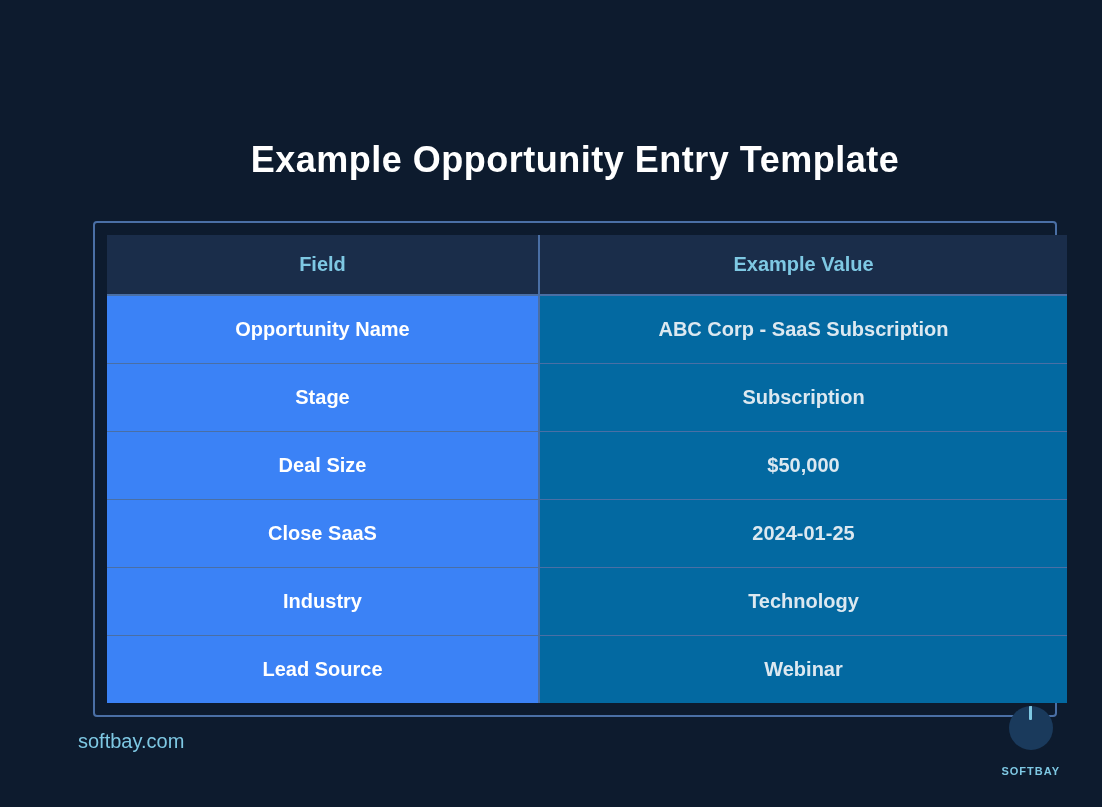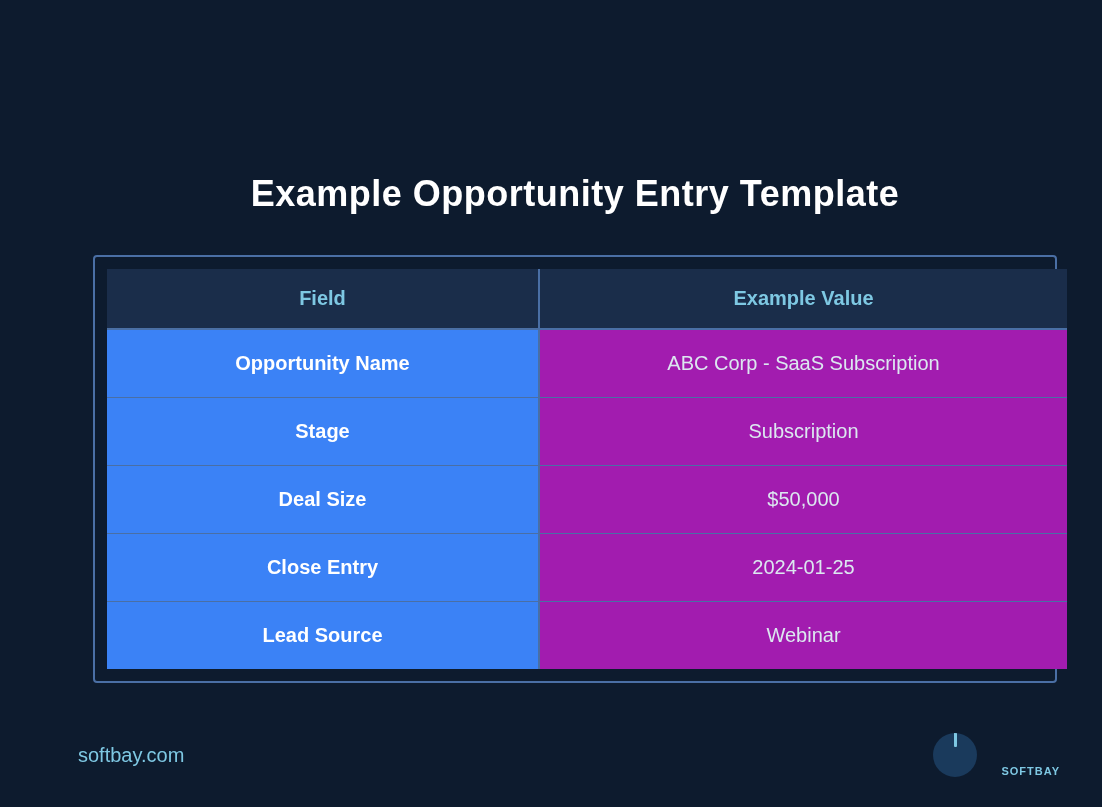--- a/index.html
+++ b/index.html
@@ -74,23 +74,23 @@
     }
 
     tbody td.field-name {
       font-weight: 700;
       color: #ffffff;
       border-right: 2px solid #4a6fa5;
       background-color: #3b82f6;
     }
 
     tbody td.field-value {
-      font-weight: 400;
+      font-weight: 700;
       color: #dce8f0;
-      background-color: #a21caf;
+      background-color: #0369a1;
     }
 
     .footer {
       position: absolute;
       bottom: 18px;
       left: 0;
       right: 0;
       display: flex;
       justify-content: space-between;
       align-items: center;
@@ -98,22 +98,22 @@
     }
 
     .footer-domain {
       color: #7ec8e3;
       font-size: 20px;
       font-weight: 400;
     }
 
     .footer-logo {
       display: flex;
-      flex-direction: row;
-      align-items: flex-end;
+      flex-direction: column;
+      align-items: center;
     }
 
     .footer-logo-icon {
       width: 44px;
       height: 44px;
       background: #1a3a5c;
       border-radius: 50%;
       display: flex;
       align-items: flex-end;
       justify-content: center;
@@ -162,22 +162,26 @@
         </tr>
         <tr>
           <td class="field-name">Stage</td>
           <td class="field-value">Subscription</td>
         </tr>
         <tr>
           <td class="field-name">Deal Size</td>
           <td class="field-value">$50,000</td>
         </tr>
         <tr>
-          <td class="field-name">Close Entry</td>
+          <td class="field-name">Close SaaS</td>
           <td class="field-value">2024-01-25</td>
+        </tr>
+        <tr>
+          <td class="field-name">Industry</td>
+          <td class="field-value">Technology</td>
         </tr>
         <tr>
           <td class="field-name">Lead Source</td>
           <td class="field-value">Webinar</td>
         </tr>
       </tbody>
   </table>
 </div>
 
 <div class="footer">

